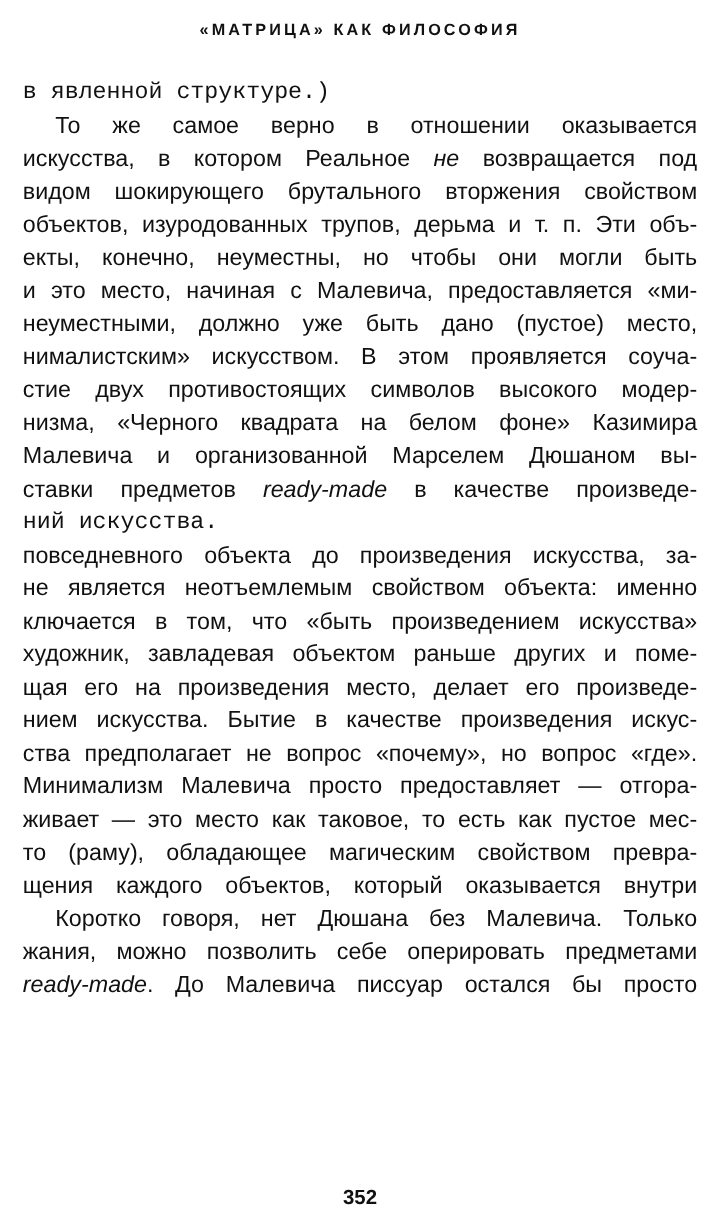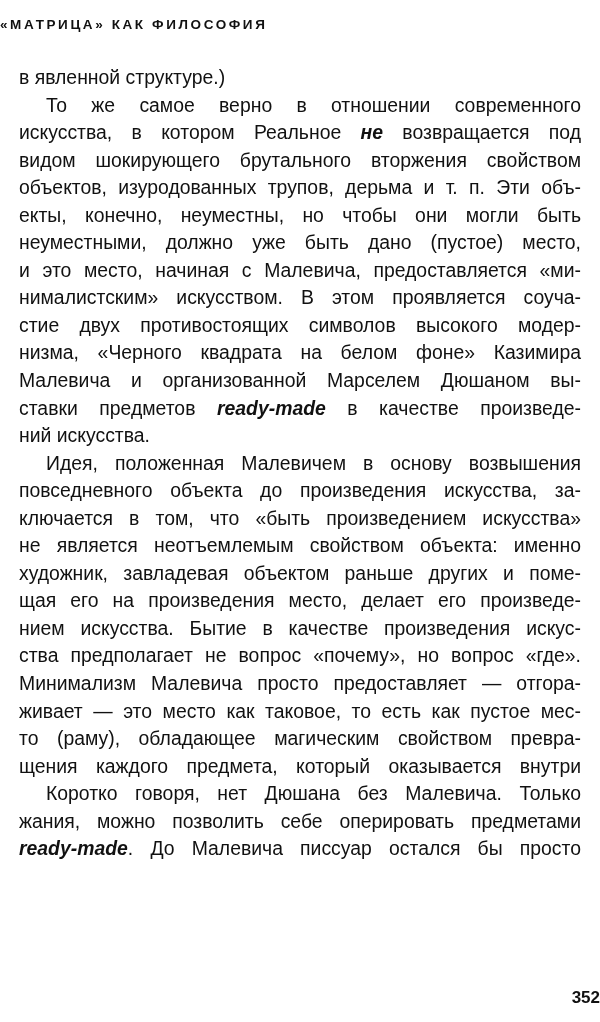--- a/index.html
+++ b/index.html
@@ -13,20 +13,21 @@
       position: relative;
       overflow: hidden;
       color: #111111;
       font-family: "Liberation Sans", "DejaVu Sans", sans-serif;
     }
     .running-head {
       position: absolute;
       top: 15px;
       left: 0;
       width: 600px;
+      text-align: center;
       font-weight: bold;
       font-size: 13.5px;
       letter-spacing: 2.6px;
       line-height: 20px;
     }
     .text-block {
       position: absolute;
       top: 64px;
       left: 19px;
       width: 562px;
@@ -35,66 +36,66 @@
     }
     .line {
       display: block;
       white-space: nowrap;
       text-align: justify;
       text-align-last: justify;
       height: 27.55px;
     }
     .line.last {
       text-align-last: left;
+      font-family: Liberation Mono, monospace;
     }
     .line.indent {
       padding-left: 27px;
     }
     .page-number {
       position: absolute;
       top: 988px;
       left: 0;
       width: 600px;
-      text-align: right;
+      text-align: center;
       font-weight: bold;
       font-size: 17px;
       line-height: 20px;
     }
-    i { font-style: italic; font-weight: bold; }
+    i { font-style: italic; }
   </style>
 </head>
 <body>
 
 <div class="running-head">«МАТРИЦА» КАК ФИЛОСОФИЯ</div>
 
 <div class="text-block">
   <span class="line last">в явленной структуре.)</span>
-  <span class="line indent">То же самое верно в отношении современного</span>
+  <span class="line indent">То же самое верно в отношении оказывается</span>
   <span class="line"><span>искусства, в котором Реальное </span><i>не</i><span> возвращается под</span></span>
   <span class="line">видом шокирующего брутального вторжения свойством</span>
   <span class="line">объектов, изуродованных трупов, дерьма и т. п. Эти объ-</span>
   <span class="line">екты, конечно, неуместны, но чтобы они могли быть</span>
+  <span class="line">и это место, начиная с Малевича, предоставляется «ми-</span>
   <span class="line">неуместными, должно уже быть дано (пустое) место,</span>
-  <span class="line">и это место, начиная с Малевича, предоставляется «ми-</span>
   <span class="line">нималистским» искусством. В этом проявляется соуча-</span>
   <span class="line">стие двух противостоящих символов высокого модер-</span>
   <span class="line">низма, «Черного квадрата на белом фоне» Казимира</span>
   <span class="line">Малевича и организованной Марселем Дюшаном вы-</span>
   <span class="line"><span>ставки предметов </span><i>ready-made</i><span> в качестве произведе-</span></span>
   <span class="line last">ний искусства.</span>
-  <span class="line indent">Идея, положенная Малевичем в основу возвышения</span>
   <span class="line">повседневного объекта до произведения искусства, за-</span>
+  <span class="line">не является неотъемлемым свойством объекта: именно</span>
   <span class="line">ключается в том, что «быть произведением искусства»</span>
-  <span class="line">не является неотъемлемым свойством объекта: именно</span>
   <span class="line">художник, завладевая объектом раньше других и поме-</span>
   <span class="line">щая его на произведения место, делает его произведе-</span>
   <span class="line">нием искусства. Бытие в качестве произведения искус-</span>
   <span class="line">ства предполагает не вопрос «почему», но вопрос «где».</span>
   <span class="line">Минимализм Малевича просто предоставляет — отгора-</span>
   <span class="line">живает — это место как таковое, то есть как пустое мес-</span>
   <span class="line">то (раму), обладающее магическим свойством превра-</span>
-  <span class="line">щения каждого предмета, который оказывается внутри</span>
+  <span class="line">щения каждого объектов, который оказывается внутри</span>
   <span class="line indent">Коротко говоря, нет Дюшана без Малевича. Только</span>
   <span class="line">жания, можно позволить себе оперировать предметами</span>
   <span class="line"><span></span><i>ready-made</i><span>. До Малевича писсуар остался бы просто</span></span>
 </div>
 
 <div class="page-number">352</div>
 
 </body></html>

